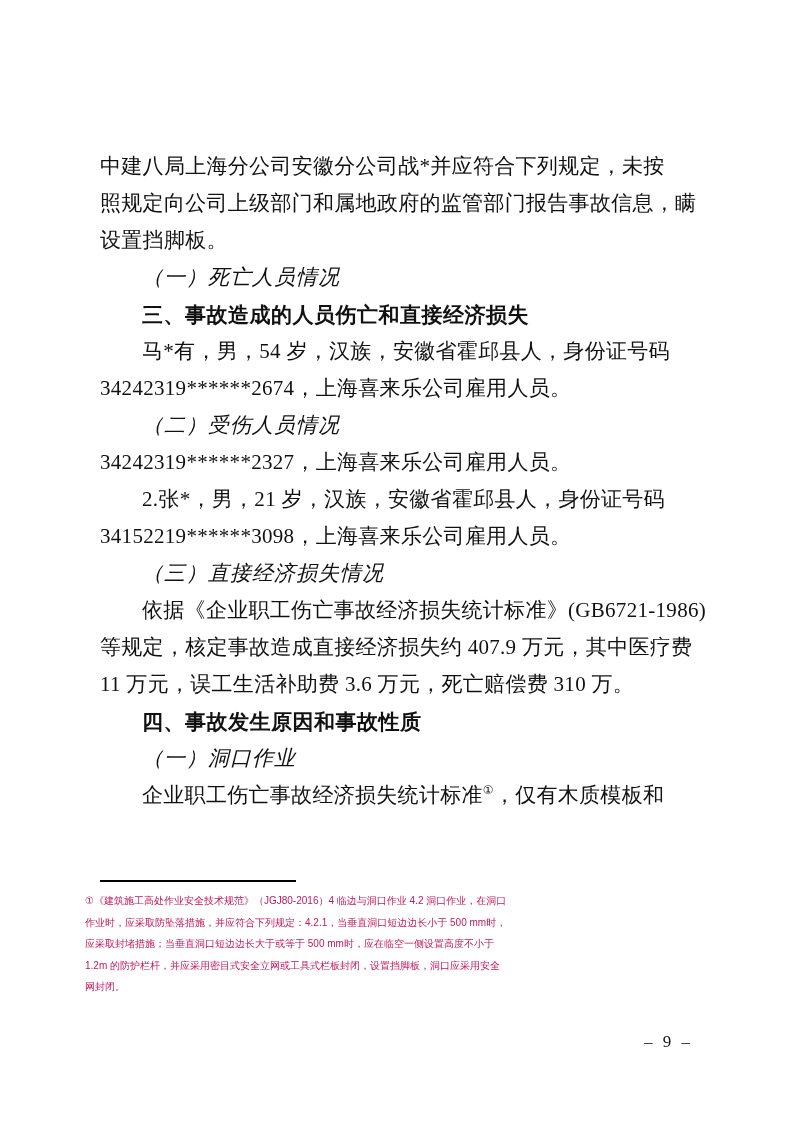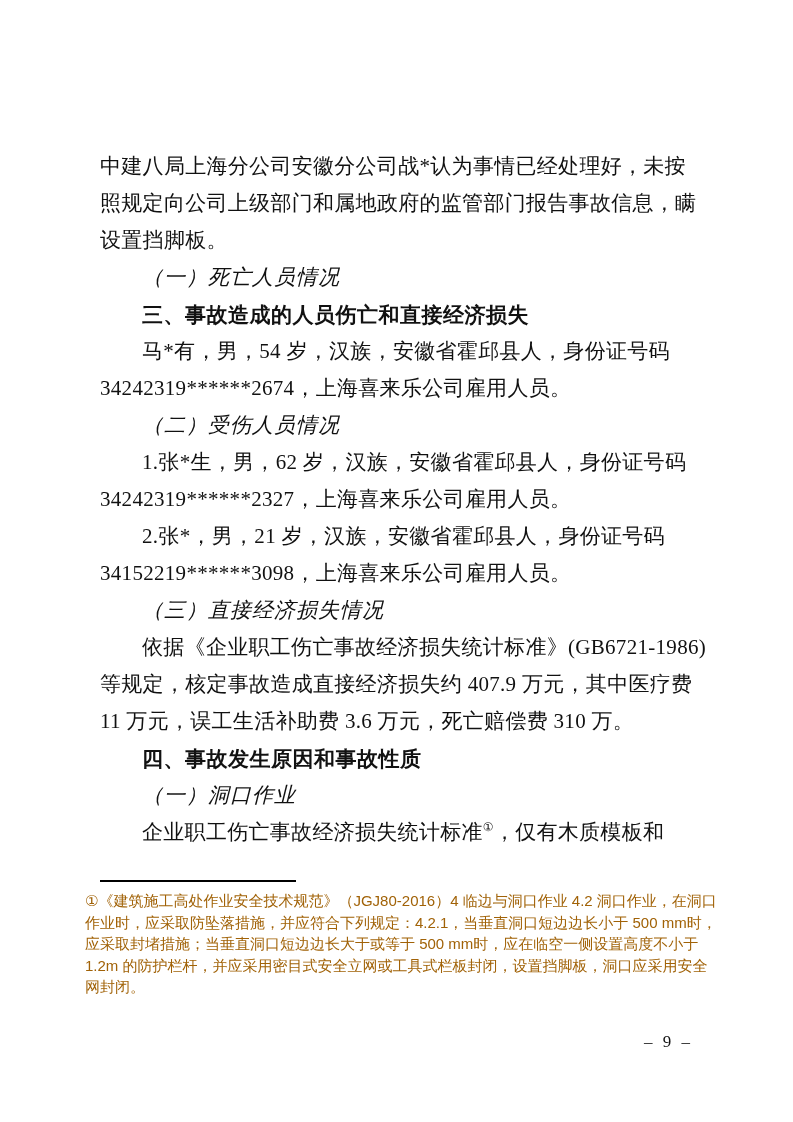--- a/index.html
+++ b/index.html
@@ -54,50 +54,49 @@
   }
   .footnote-separator {
     margin-left: 15px;
     width: 196px;
     border-top: 2px solid #000000;
     height: 0;
   }
   .footnote-lines { margin-top: 8px; }
   .footnote-line {
     font-family: "Liberation Sans", "DejaVu Sans", sans-serif;
-    font-size: 15px;
+    font-size: 10px;
     line-height: 21.5px;
     white-space: nowrap;
-    color: #a16207;
+    color: #be185d;
   }
   .page-number {
     position: absolute;
     top: 1032px;
     right: 100px;
     font-size: 17px;
     letter-spacing: 3px;
     font-family: "Liberation Serif", "DejaVu Serif", serif;
     color: #161616;
   }
 </style>
 </head>
 <body>
 
 <div class="page">
 
   <main class="body-text">
-    <div class="line">中建八局上海分公司安徽分公司战*认为事情已经处理好，未按</div>
+    <div class="line">中建八局上海分公司安徽分公司战*并应符合下列规定，未按</div>
     <div class="line">照规定向公司上级部门和属地政府的监管部门报告事故信息，瞒</div>
     <div class="line">设置挡脚板。</div>
     <div class="line kai indent">（一）死亡人员情况</div>
     <div class="line heading indent">三、事故造成的人员伤亡和直接经济损失</div>
     <div class="line indent">马*有，男，54 岁，汉族，安徽省霍邱县人，身份证号码</div>
     <div class="line">34242319******2674，上海喜来乐公司雇用人员。</div>
     <div class="line kai indent">（二）受伤人员情况</div>
-    <div class="line indent">1.张*生，男，62 岁，汉族，安徽省霍邱县人，身份证号码</div>
     <div class="line">34242319******2327，上海喜来乐公司雇用人员。</div>
     <div class="line indent">2.张*，男，21 岁，汉族，安徽省霍邱县人，身份证号码</div>
     <div class="line">34152219******3098，上海喜来乐公司雇用人员。</div>
     <div class="line kai indent">（三）直接经济损失情况</div>
     <div class="line indent">依据《企业职工伤亡事故经济损失统计标准》(GB6721-1986)</div>
     <div class="line">等规定，核定事故造成直接经济损失约 407.9 万元，其中医疗费</div>
     <div class="line">11 万元，误工生活补助费 3.6 万元，死亡赔偿费 310 万。</div>
     <div class="line heading indent">四、事故发生原因和事故性质</div>
     <div class="line kai indent">（一）洞口作业</div>
     <div class="line indent"><span>企业职工伤亡事故经济损失统计标准</span><sup>①</sup><span>，仅有木质模板和</span></div>

